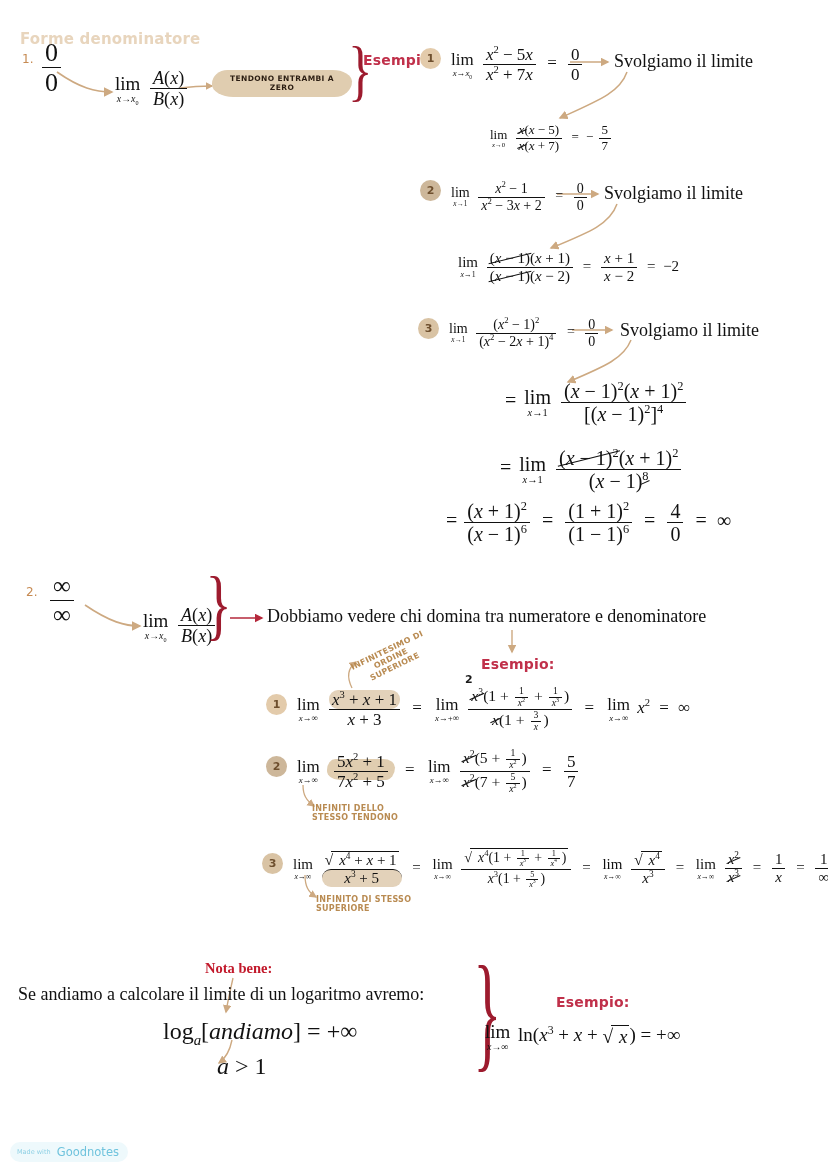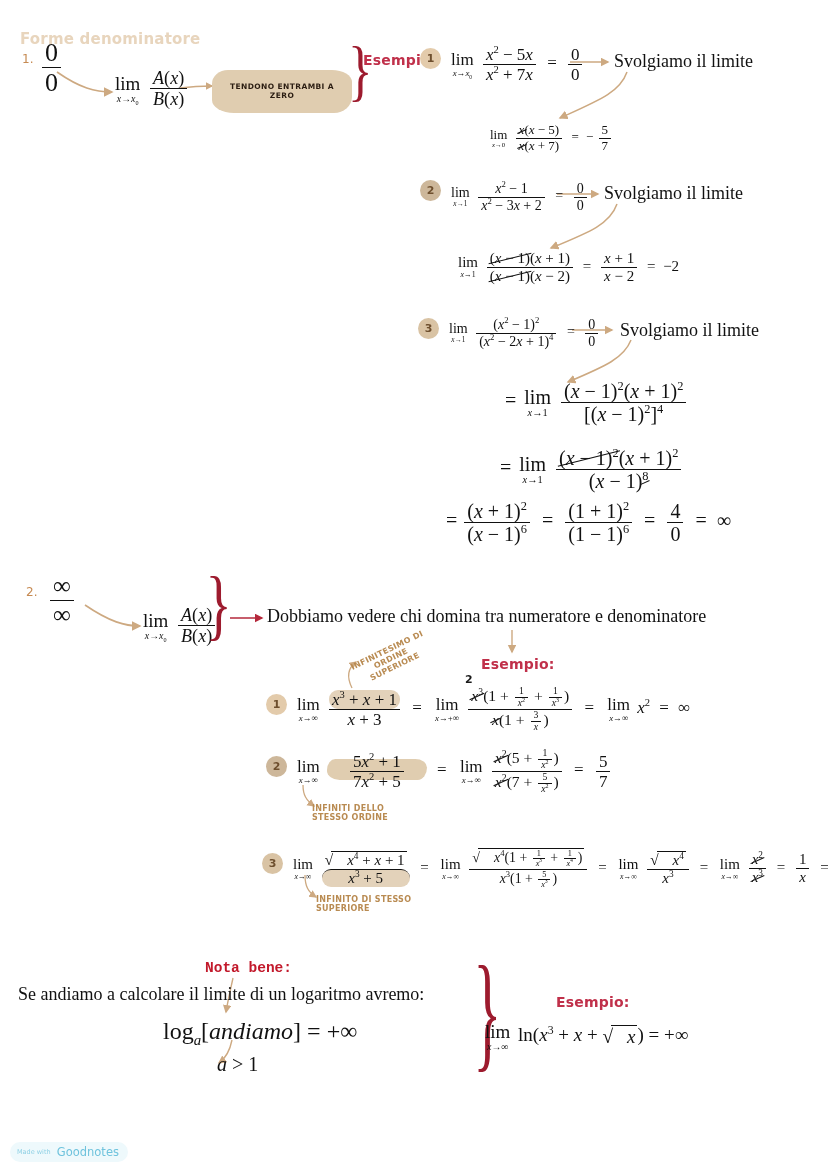--- a/index.html
+++ b/index.html
@@ -30,21 +30,21 @@
   .limop {
     display: inline-block; text-align: center; vertical-align: middle;
     line-height: 1.0; margin: 0 3px;
   }
   .limop .lw { display: block; font-style: normal; }
   .limop .lsub { display: block; font-size: 0.52em; margin-top: 1px; }
   .rad { display: inline-block; vertical-align: middle; position: relative; }
   .rad > .radsym { font-size: 1.02em; }
   .rad > .radbody {
     display: inline-block; border-top: 1.2px solid #111;
-    padding: 0 2px 0 16px; margin-left: -2px;
+    padding: 0 2px 0 8px; margin-left: -2px;
   }
 
   
   .hand {
     font-family: "DejaVu Sans", sans-serif;
     font-weight: bold;
     letter-spacing: 0.3px;
   }
   .title-hand {
     color: #e8d5bd;
@@ -56,21 +56,21 @@
   .num-hand { color: #c68a52; font-family: "DejaVu Sans", sans-serif; font-size: 12px; }
   .esempio {
     color: #c0304a;
     font-family: "DejaVu Sans", sans-serif;
     font-weight: bold;
     font-size: 14px;
     letter-spacing: .2px;
   }
   .nota {
     color: #c2192b;
-    font-family: Liberation Mono, monospace;
+    font-family: Liberation Serif, serif;
     font-weight: bold;
     font-size: 14.5px;
   }
   .annot {
     color: #b98b52;
     font-family: "DejaVu Sans", sans-serif;
     font-weight: bold;
     font-size: 8px;
     line-height: 1.15;
     letter-spacing: .3px;
@@ -87,21 +87,21 @@
     display: flex; align-items: center; justify-content: center;
     box-shadow: inset 0 0 0 1px #cdb georg;
   }
   .badge2 { background: #cdb79a; }
   .badge3 { background: #d9c3a4; }
 
   
   .hl {
     background: #e0cdb0;
     border-radius: 10px 14px 11px 15px / 13px 10px 15px 11px;
-    padding: 1px 21px;
+    padding: 1px 5px;
   }
   .hl-soft {
     background: #e3d2ba;
     border-radius: 9px;
     padding: 0 4px;
   }
 
   
   .cancel { position: relative; display: inline-block; }
   .cancel::after {
@@ -124,21 +124,21 @@
     border-radius: 11px;
     padding: 3px 9px 3px 7px;
     font-size: 10px;
     display: inline-block;
   }
   .watermark .mw { font-size: 6.5px; opacity: .75; vertical-align: middle; margin-right: 3px; }
   .watermark .gn { font-size: 11.5px; vertical-align: middle; }
   .tendono {
     background: #e0cdb0;
     border-radius: 16px 20px 18px 22px / 14px 12px 16px 13px;
-    padding: 12px 12px;
+    padding: 4px 12px;
     color: #2b1d12;
     font-family: "DejaVu Sans", sans-serif;
     font-weight: bold;
     font-size: 7.5px;
     text-align: center;
     line-height: 1.25;
     letter-spacing: .4px;
   }
   svg.arrowlayer { position: absolute; left: 0; top: 0; pointer-events: none; }
 </style>
@@ -315,21 +315,21 @@
 </div>
 
 <div class="abs brace" style="left:200px; top:566px; font-size:78px; line-height:1; transform:scaleX(.7);">}</div>
 
 <div class="abs math" style="left:267px; top:606px; font-size:18px;">Dobbiamo vedere chi domina tra numeratore e denominatore</div>
 
 <div class="abs esempio" style="left:481px; top:656px;">Esempio:</div>
 
 <div class="abs annot" style="left:345px; top:645px; width:92px; transform:rotate(-26deg);">INFINITESIMO DI ORDINE SUPERIORE</div>
 
-<div class="abs annot" style="left:312px; top:804px; width:90px; text-align:left;">INFINITI DELLO STESSO ORDINE</div>
+<div class="abs annot" style="left:312px; top:804px; width:90px; text-align:left;">INFINITI DELLO STESSO TENDONO</div>
 
 <div class="abs annot" style="left:316px; top:895px; width:110px; text-align:left;">INFINITO DI STESSO SUPERIORE</div>
 
 <div class="abs badge" style="left:266px; top:694px;">1</div>
 
 <div class="abs math" style="left:294px; top:686px; font-size:17px;">
   <span class="limop"><span class="lw">lim</span><span class="lsub"><i>x</i>→∞</span></span>
   <span class="frac">
     <span class="num hl-soft"><i>x</i><sup>3</sup> + <i>x</i> + 1</span>
     <span class="den"><i>x</i> + 3</span>
@@ -398,21 +398,21 @@
 </div>
 
 <div class="abs nota" style="left:205px; top:960px;">Nota bene:</div>
 
 <div class="abs math" style="left:18px; top:984px; font-size:18px;">Se andiamo a calcolare il limite di un logaritmo avremo:</div>
 
 <div class="abs math" style="left:163px; top:1018px; font-size:24px;">
   log<sub><i>a</i></sub>[<i>andiamo</i>] = +∞
 </div>
 
-<div class="abs math" style="left:217px; top:1053px; font-size:20px;"><i>a</i> &gt; 1</div>
+<div class="abs math" style="left:217px; top:1053px; font-size:24px;"><i>a</i> &gt; 1</div>
 
 <div class="abs brace" style="left:456px; top:946px; font-size:130px; line-height:1; transform:scaleX(.45);">}</div>
 
 <div class="abs esempio" style="left:556px; top:994px;">Esempio:</div>
 
 <div class="abs math" style="left:482px; top:1022px; font-size:19px;">
   <span class="limop"><span class="lw">lim</span><span class="lsub"><i>x</i>→∞</span></span>
   ln(<i>x</i><sup>3</sup> + <i>x</i> + <span class="rad"><span class="radsym">√</span><span class="radbody"><i>x</i></span></span>) = +∞
 </div>
 

